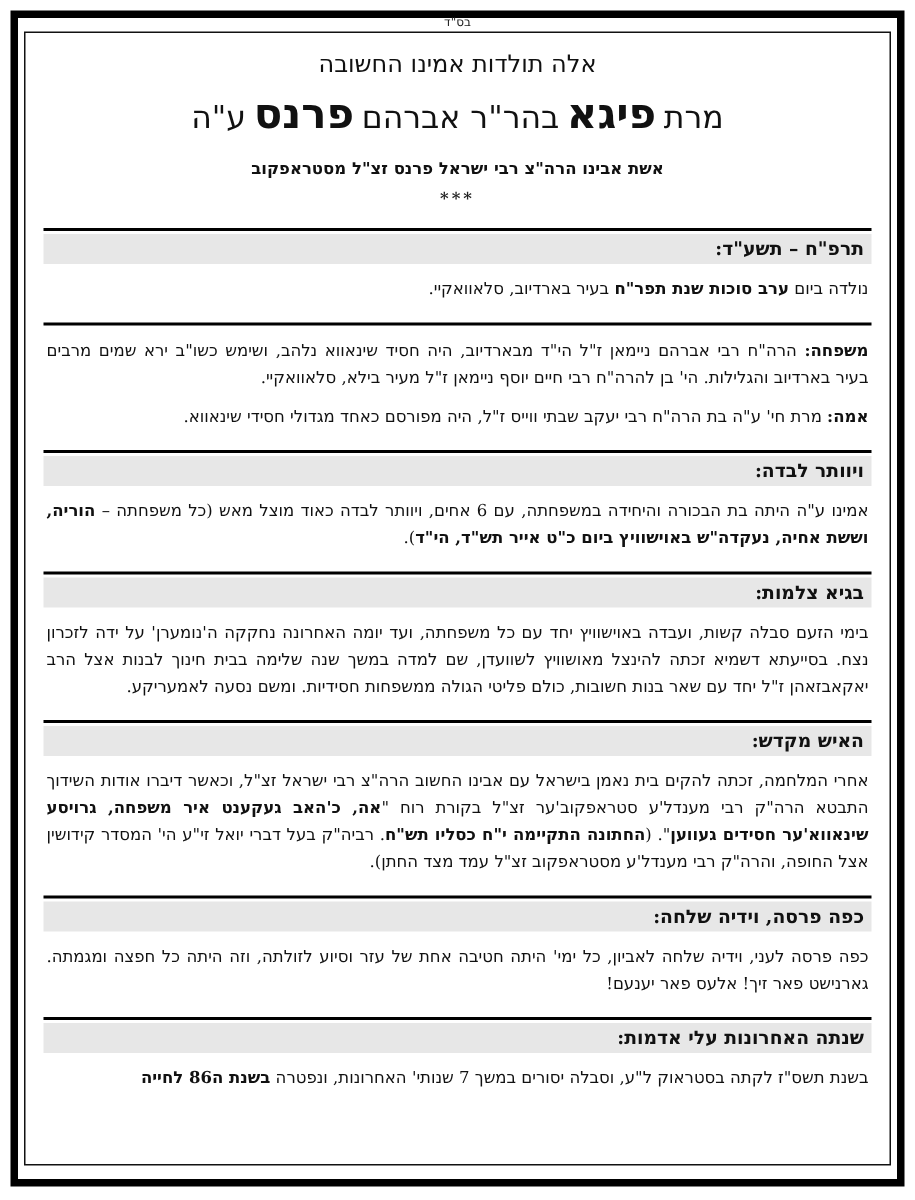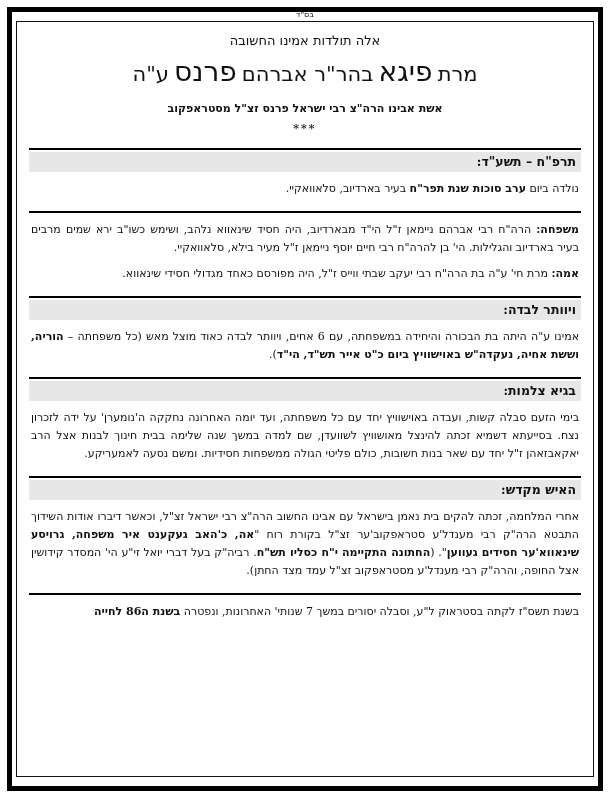--- a/index.html
+++ b/index.html
@@ -4,24 +4,24 @@
 <style>
   html,body{margin:0;padding:0;background:#fff;}
   .canvas{
     position:relative;width:610px;height:800px;background:#fff;overflow:hidden;
     font-family:"DejaVu Serif","DejaVu Sans",serif;color:#111;direction:rtl;
   }
   .frame-outer{position:absolute;top:7px;bottom:9px;left:7px;right:7px;border:5px solid #000;pointer-events:none;}
   .frame-inner{position:absolute;top:21px;bottom:23px;left:16px;right:16px;border:1px solid #111;pointer-events:none;}
   .bsd{position:absolute;top:9px;left:0;right:0;text-align:center;font-size:8px;line-height:11px;color:#222;}
   .inner{position:absolute;top:22px;bottom:24px;left:17px;right:17px;padding:7px 12px 0 12px;overflow:hidden;}
-  .pre-title{text-align:center;font-size:13px;margin-top:4px;}
+  .pre-title{text-align:center;font-size:16px;margin-top:4px;}
   .main-title{text-align:center;margin-top:7px;line-height:34px;white-space:nowrap;}
   .t-sm{font-size:21px;}
-  .t-lg{font-size:28px;font-weight:normal;}
+  .t-lg{font-size:28px;font-weight:bold;}
   .subtitle{text-align:center;font-size:11px;font-weight:bold;margin-top:9px;}
   .stars{text-align:center;font-size:11px;font-weight:bold;letter-spacing:2px;margin-top:7px;color:#222;}
   .sec{border-top:2px solid #000;margin-top:13px;}
   .sec-head{margin-top:2px;background:#e7e7e7;font-size:12.5px;font-weight:bold;padding:2px 5px 3px 5px;}
   .para{margin:8px 2px 0 2px;font-size:11px;line-height:18px;text-align:justify;}
   .para:last-child{margin-bottom:2px;}
   .b{font-weight:bold;}
 </style>
 </head>
 <body>
@@ -62,18 +62,23 @@
         </div>
         <div class="sec">
           <div class="sec-head">בגיא צלמות:</div>
           <p class="para"><span>בימי הזעם סבלה קשות, ועבדה באוישוויץ יחד עם כל משפחתה, ועד יומה האחרונה נחקקה ה'נומערן' על ידה לזכרון נצח. בסייעתא דשמיא זכתה להינצל מאושוויץ לשוועדן, שם למדה במשך שנה שלימה בבית חינוך לבנות אצל הרב יאקאבזאהן ז"ל יחד עם שאר בנות חשובות, כולם פליטי הגולה ממשפחות חסידיות. ומשם נסעה לאמעריקע.</span></p>
         </div>
         <div class="sec">
           <div class="sec-head">האיש מקדש:</div>
           <p class="para"><span>אחרי המלחמה, זכתה להקים בית נאמן בישראל עם אבינו החשוב הרה"צ רבי ישראל זצ"ל, וכאשר דיברו אודות השידוך התבטא הרה"ק רבי מענדל'ע סטראפקוב'ער זצ"ל בקורת רוח "</span><span class="b">אה, כ'האב געקענט איר משפחה, גרויסע שינאווא'ער חסידים געווען</span><span>". (</span><span class="b">החתונה התקיימה י"ח כסליו תש"ח</span><span>. רביה"ק בעל דברי יואל זי"ע הי' המסדר קידושין אצל החופה, והרה"ק רבי מענדל'ע מסטראפקוב זצ"ל עמד מצד החתן).</span></p>
         </div>
         <div class="sec">
+          <div class="sec-head">כפה פרסה, וידיה שלחה:</div>
+          <p class="para"><span>כפה פרסה לעני, וידיה שלחה לאביון, כל ימי' היתה חטיבה אחת של עזר וסיוע לזולתה, וזה היתה כל חפצה ומגמתה. גארנישט פאר זיך! אלעס פאר יענעם!</span></p>
+        </div>
+        <div class="sec">
+          <div class="sec-head">שנתה האחרונות עלי אדמות:</div>
           <p class="para"><span>בשנת תשס"ז לקתה בסטראוק ל"ע, וסבלה יסורים במשך 7 שנותי' האחרונות, ונפטרה </span><span class="b">בשנת ה86 לחייה</span></p>
         </div>
       </div>
 
   </div>
 </div>
 
 </body></html>

